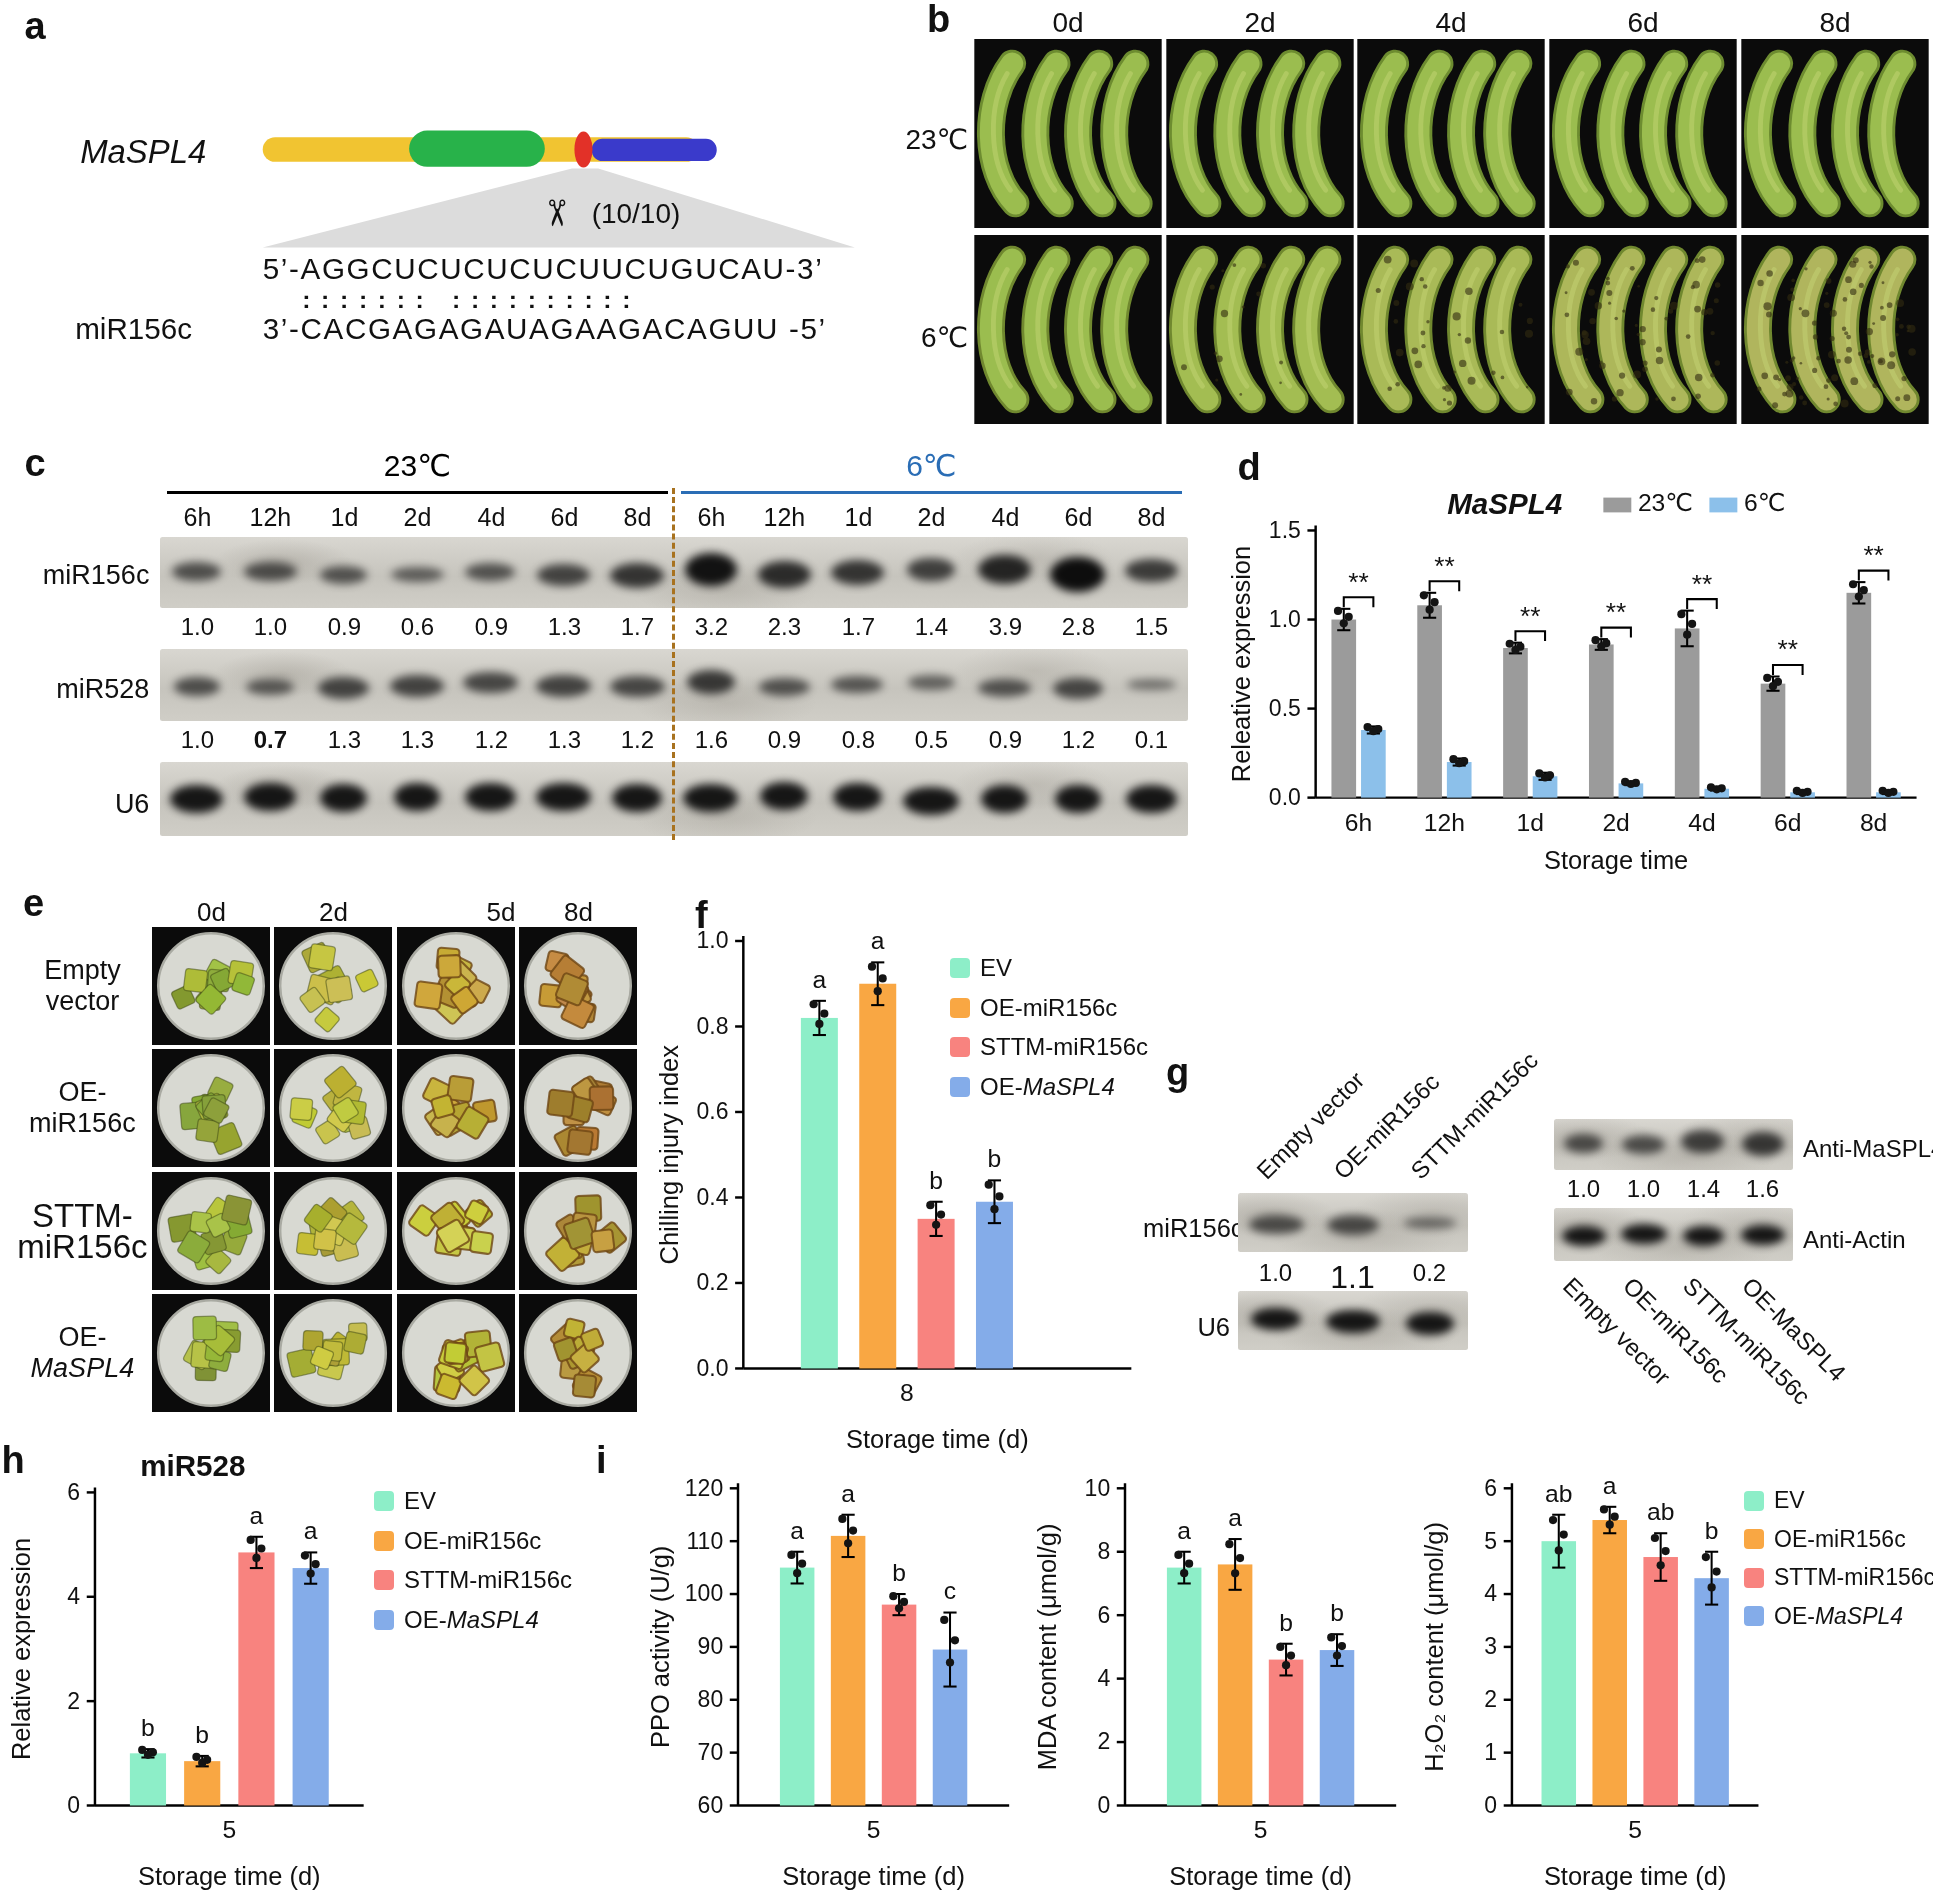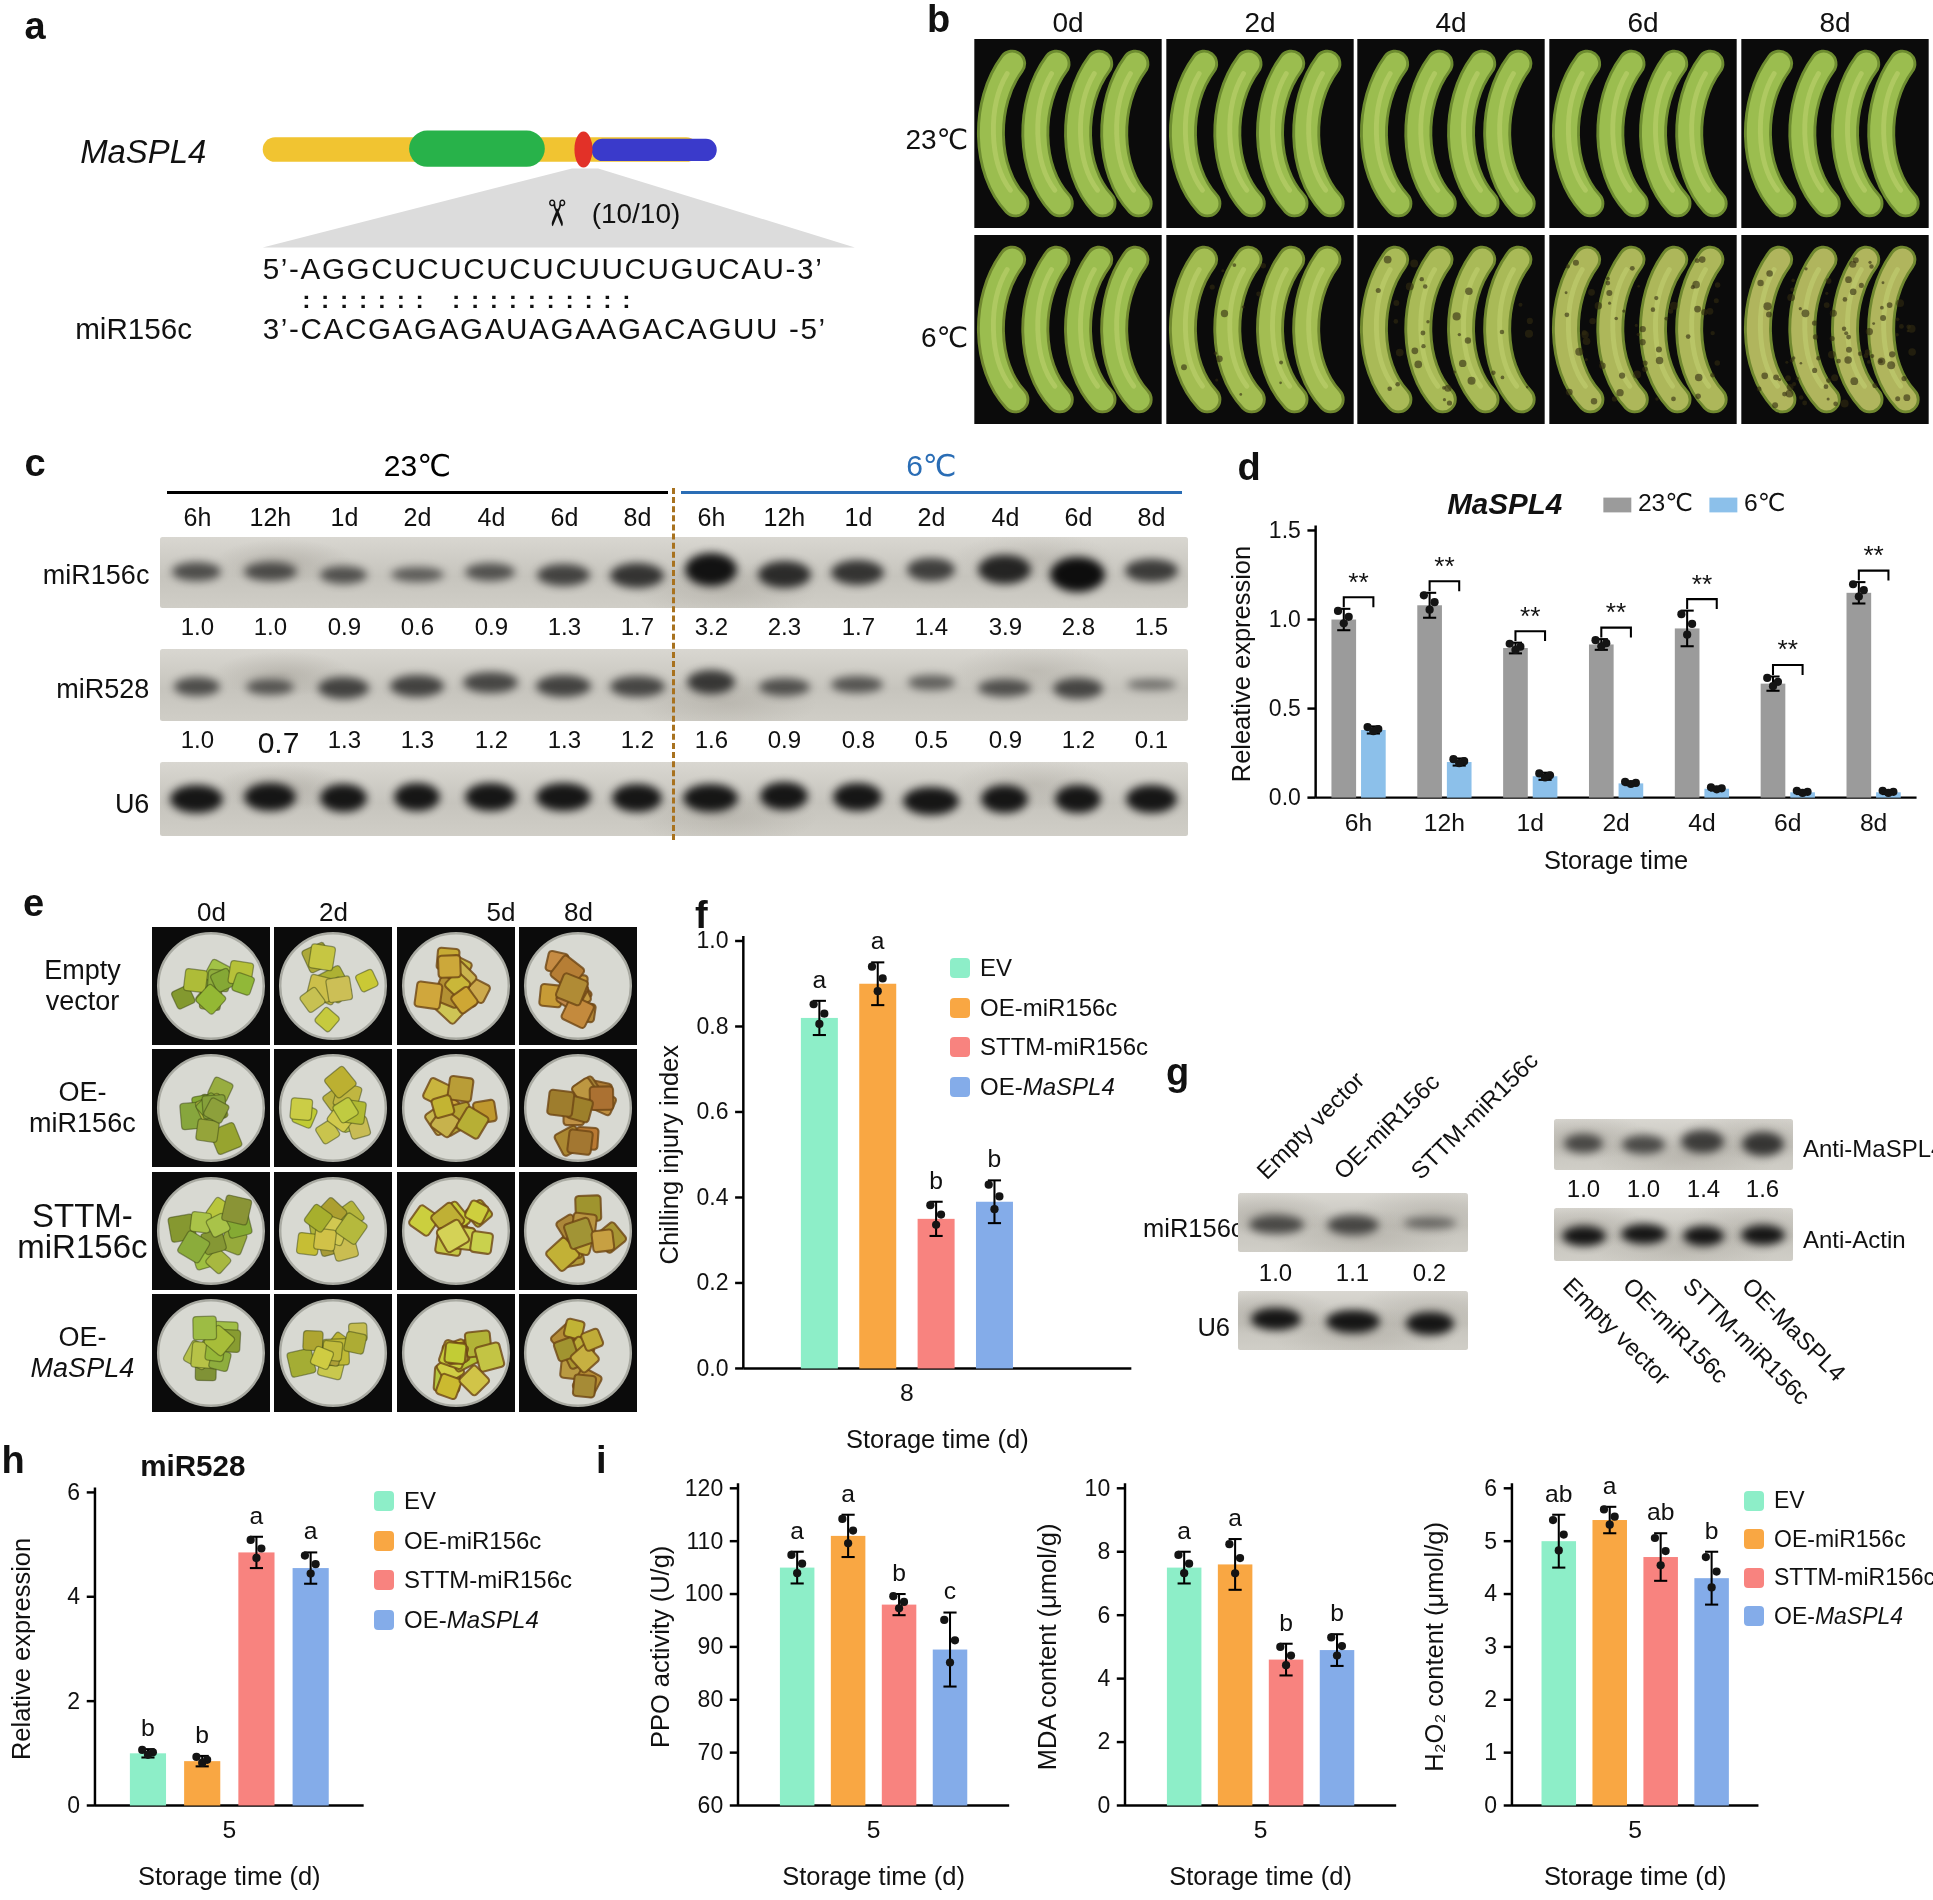--- a/index.html
+++ b/index.html
@@ -450,21 +450,21 @@
       <div class="band" style="position: absolute; left: 450px; top: 27px; width: 55px; height: 21px; opacity: 0.69;"></div>
       <div class="band" style="position: absolute; left: 527px; top: 21.4px; width: 48px; height: 24px; opacity: 0.77;"></div>
       <div class="band" style="position: absolute; left: 599px; top: 29px; width: 51px; height: 18px; opacity: 0.63;"></div>
       <div class="band" style="position: absolute; left: 671px; top: 27px; width: 52px; height: 17px; opacity: 0.61;"></div>
       <div class="band" style="position: absolute; left: 748px; top: 26.4px; width: 47px; height: 14.4px; opacity: 0.55;"></div>
       <div class="band" style="position: absolute; left: 818px; top: 30px; width: 53px; height: 18px; opacity: 0.63;"></div>
       <div class="band" style="position: absolute; left: 893px; top: 28.5px; width: 50px; height: 21px; opacity: 0.69;"></div>
       <div class="band" style="position: absolute; left: 967px; top: 30px; width: 49px; height: 10.8px; opacity: 0.47;"></div>
     </div>
     <div style="position: absolute; left: 152px; top: 286px; width: 58px; text-align: center; font-size: 24px;">1.0</div>
-    <div style="position: absolute; left: 225px; top: 286px; width: 58px; text-align: right; font-size: 30px;">0.7</div>
+    <div style="position: absolute; left: 225px; top: 286px; width: 58px; text-align: center; font-size: 24px; font-weight: bold;">0.7</div>
     <div style="position: absolute; left: 299px; top: 286px; width: 58px; text-align: center; font-size: 24px;">1.3</div>
     <div style="position: absolute; left: 372px; top: 286px; width: 58px; text-align: center; font-size: 24px;">1.3</div>
     <div style="position: absolute; left: 446px; top: 286px; width: 58px; text-align: center; font-size: 24px;">1.2</div>
     <div style="position: absolute; left: 519px; top: 286px; width: 58px; text-align: center; font-size: 24px;">1.3</div>
     <div style="position: absolute; left: 592px; top: 286px; width: 58px; text-align: center; font-size: 24px;">1.2</div>
     <div style="position: absolute; left: 666px; top: 286px; width: 58px; text-align: center; font-size: 24px;">1.6</div>
     <div style="position: absolute; left: 739px; top: 286px; width: 58px; text-align: center; font-size: 24px;">0.9</div>
     <div style="position: absolute; left: 813px; top: 286px; width: 58px; text-align: center; font-size: 24px;">0.8</div>
     <div style="position: absolute; left: 886px; top: 286px; width: 58px; text-align: center; font-size: 24px;">0.5</div>
     <div style="position: absolute; left: 960px; top: 286px; width: 58px; text-align: center; font-size: 24px;">0.9</div>
@@ -1342,21 +1342,21 @@
 <div style="position: absolute; left: 128px; top: 137px; font-size: 24px; white-space: nowrap; transform: rotate(-45deg); transform-origin: 0px 100%;">Empty vector</div>
     <div style="position: absolute; left: 205px; top: 137px; font-size: 24px; white-space: nowrap; transform: rotate(-45deg); transform-origin: 0px 100%;">OE-miR156c</div>
     <div style="position: absolute; left: 282px; top: 137px; font-size: 24px; white-space: nowrap; transform: rotate(-45deg); transform-origin: 0px 100%;">STTM-miR156c</div>
     <div style="position: absolute; left: 0px; top: 194px; width: 87px; text-align: right; font-size: 25.5px;">miR156c</div>
     <div class="blot" style="position: absolute; left: 95px; top: 173px; width: 230px; height: 59px;">
       <div class="band" style="position: absolute; left: 11px; top: 22px; width: 55px; height: 19px; opacity: 0.65;"></div>
       <div class="band" style="position: absolute; left: 89px; top: 22px; width: 52px; height: 20px; opacity: 0.67;"></div>
       <div class="band" style="position: absolute; left: 166px; top: 24px; width: 52px; height: 11.7px; opacity: 0.49;"></div>
     </div>
     <div style="position: absolute; left: 108px; top: 239px; width: 49px; text-align: center; font-size: 24px;">1.0</div>
-    <div style="position: absolute; left: 185px; top: 239px; width: 49px; text-align: center; font-size: 24px;">1.1</div>
+    <div style="position: absolute; left: 185px; top: 239px; width: 49px; text-align: center; font-size: 32px;">1.1</div>
     <div style="position: absolute; left: 262px; top: 239px; width: 49px; text-align: center; font-size: 24px;">0.2</div>
     <div style="position: absolute; left: 0px; top: 293px; width: 87px; text-align: right; font-size: 25.5px;">U6</div>
     <div class="blot" style="position: absolute; left: 95px; top: 271px; width: 230px; height: 59px;">
       <div class="band" style="position: absolute; left: 13.4px; top: 16.6px; width: 50px; height: 22.5px; opacity: 0.95;"></div>
       <div class="band" style="position: absolute; left: 88px; top: 19px; width: 54px; height: 22.5px; opacity: 0.95;"></div>
       <div class="band" style="position: absolute; left: 168px; top: 21px; width: 48px; height: 22.5px; opacity: 0.95;"></div>
     </div>
     <div style="position: absolute; left: 660px; top: 115px; font-size: 24px; white-space: nowrap;">Anti-MaSPL4</div>
     <div class="blot" style="position: absolute; left: 411px; top: 99px; width: 239px; height: 51px;">
       <div class="band" style="position: absolute; left: 10.4px; top: 15px; width: 39px; height: 19px; opacity: 0.65;"></div>

